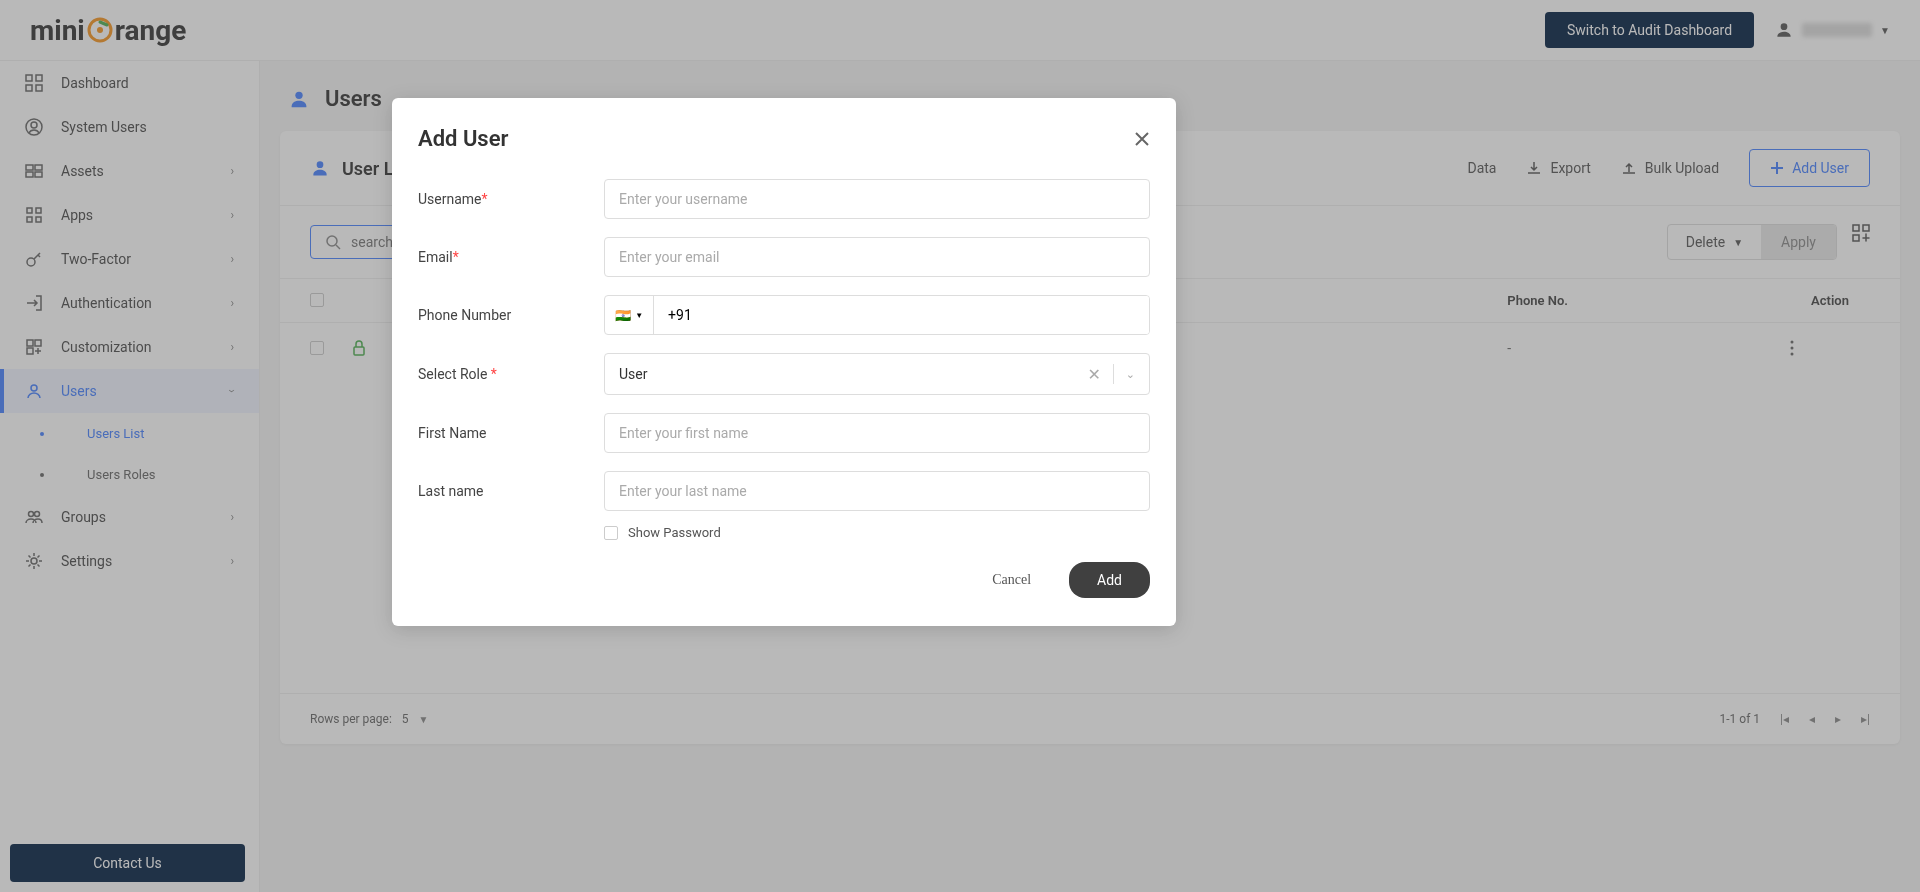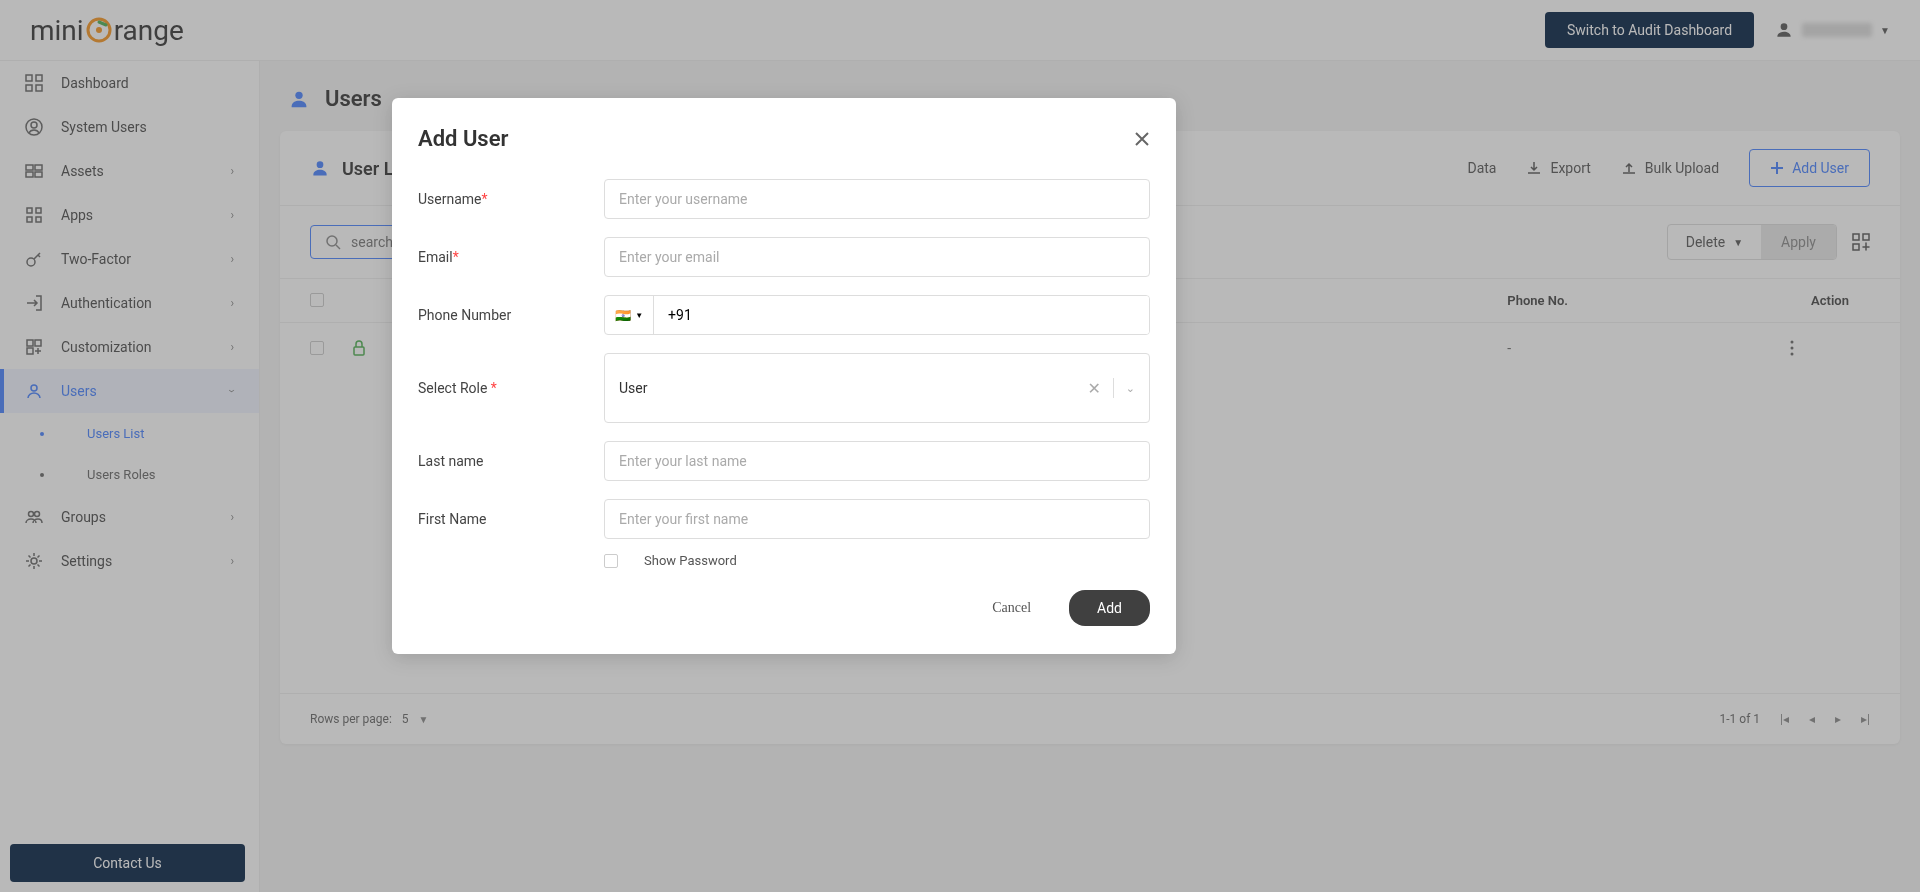--- a/index.html
+++ b/index.html
@@ -1,20 +1,20 @@
 <!DOCTYPE html>
 <html><head>
   <meta charset="utf-8">
   <style>
     * { margin: 0; padding: 0; box-sizing: border-box; font-family: -apple-system, BlinkMacSystemFont, 'Segoe UI', Roboto, Arial, sans-serif; }
     body { background: #f5f5f5; width: 1920px; height: 892px; overflow: hidden; position: relative; }
     
     
     .header { height: 61px; background: #fff; display: flex; align-items: center; justify-content: space-between; padding: 0 30px; border-bottom: 1px solid #eee; }
-    .logo { font-size: 28px; font-weight: 400; color: #333; display: flex; align-items: center; }
+    .logo { font-size: 28px; font-weight: 700; color: #333; display: flex; align-items: center; }
     .logo-orange { color: #f7941e; }
     .header-right { display: flex; align-items: center; gap: 20px; }
     .audit-btn { background: #011e41; color: #fff; border: none; padding: 10px 22px; border-radius: 4px; font-size: 14px; cursor: pointer; }
     .user-menu { display: flex; align-items: center; gap: 8px; cursor: pointer; }
     .user-icon { width: 20px; height: 20px; }
     .user-blur { width: 70px; height: 14px; background: #ddd; filter: blur(2px); border-radius: 2px; }
     .dropdown-arrow { font-size: 10px; color: #555; }
     
     
     .sidebar { position: absolute; left: 0; top: 61px; width: 260px; height: calc(100% - 61px); background: #fff; border-right: 1px solid #eee; }
@@ -38,21 +38,21 @@
     .card-header { display: flex; align-items: center; justify-content: space-between; padding: 18px 30px; border-bottom: 1px solid #eee; }
     .card-header-left { display: flex; align-items: center; gap: 12px; }
     .card-title { font-size: 18px; font-weight: 600; color: #333; }
     .card-actions { display: flex; align-items: center; gap: 30px; }
     .action-link { display: flex; align-items: center; gap: 8px; color: #555; font-size: 14px; cursor: pointer; }
     .add-user-btn { display: flex; align-items: center; gap: 8px; color: #4680ff; border: 1px solid #4680ff; background: #fff; padding: 10px 20px; border-radius: 4px; font-size: 14px; cursor: pointer; }
     
     .toolbar { display: flex; align-items: center; justify-content: space-between; padding: 18px 30px; }
     .search-wrap { display: flex; align-items: center; border: 1px solid #4680ff; border-radius: 4px; padding: 8px 14px; width: 300px; gap: 10px; }
     .search-input { border: none; outline: none; font-size: 14px; flex: 1; color: #888; }
-    .toolbar-right { display: flex; align-items: center; gap: 15px; }
+    .toolbar-right { display: flex; align-items: flex-start; gap: 15px; }
     .split-btn { display: flex; border: 1px solid #ddd; border-radius: 4px; overflow: hidden; }
     .split-left { padding: 9px 18px; display: flex; align-items: center; gap: 8px; color: #555; font-size: 14px; cursor: pointer; }
     .split-right { padding: 9px 20px; background: #e8e8e8; color: #888; font-size: 14px; cursor: pointer; }
     .grid-icon { color: #555; cursor: pointer; }
     
     .table { width: 100%; }
     .table-header { display: flex; padding: 14px 30px; border-top: 1px solid #eee; border-bottom: 1px solid #eee; color: #444; font-size: 13px; font-weight: 600; }
     .table-row { display: flex; padding: 16px 30px; color: #666; font-size: 14px; align-items: center; }
     .col-check { width: 40px; }
     .col-status { width: 50px; }
@@ -81,25 +81,25 @@
     .modal-title { font-size: 22px; font-weight: 600; color: #333; }
     .modal-close { cursor: pointer; color: #666; font-size: 20px; }
     .form-row { display: flex; align-items: center; margin-bottom: 18px; }
     .form-label { width: 186px; font-size: 14px; color: #444; }
     .req { color: #f44; }
     .form-input { flex: 1; border: 1px solid #ddd; border-radius: 4px; padding: 11px 14px; font-size: 14px; color: #333; outline: none; }
     .form-input::placeholder { color: #aaa; }
     .phone-wrap { flex: 1; display: flex; border: 1px solid #ddd; border-radius: 4px; overflow: hidden; }
     .phone-flag { padding: 11px 10px; border-right: 1px solid #ddd; display: flex; align-items: center; gap: 4px; cursor: pointer; font-size: 13px; }
     .phone-input { flex: 1; border: none; padding: 11px 14px; font-size: 14px; outline: none; }
-    .select-wrap { flex: 1; border: 1px solid #ddd; border-radius: 4px; padding: 24px 14px; display: flex; align-items: center; justify-content: space-between; cursor: pointer; }
+    .select-wrap { flex: 1; border: 1px solid #ddd; border-radius: 4px; padding: 10px 14px; display: flex; align-items: center; justify-content: space-between; cursor: pointer; }
     .select-value { font-size: 14px; color: #333; }
     .select-icons { display: flex; align-items: center; gap: 12px; color: #aaa; }
     .select-divider { width: 1px; height: 20px; background: #ddd; }
-    .show-pw { display: flex; align-items: center; gap: 26px; margin-left: 186px; margin-top: -4px; margin-bottom: 22px; }
+    .show-pw { display: flex; align-items: center; gap: 10px; margin-left: 186px; margin-top: -4px; margin-bottom: 22px; }
     .show-pw-check { width: 14px; height: 14px; border: 1px solid #ccc; border-radius: 2px; cursor: pointer; }
     .show-pw-label { font-size: 13px; color: #555; }
     .modal-footer { display: flex; justify-content: flex-end; gap: 14px; }
     .btn-cancel { padding: 10px 24px; background: #fff; color: #555; border: none; border-radius: 4px; font-size: 14px; cursor: pointer; font-family: Liberation Serif, serif; }
     .btn-add { padding: 10px 28px; background: #404040; color: #fff; border: none; border-radius: 16px; font-size: 14px; cursor: pointer; }
     
     svg { display: block; }
   </style>
 </head>
 <body>
@@ -411,27 +411,27 @@
       <span class="select-value">User</span>
       <div class="select-icons">
         <span style="cursor:pointer">✕</span>
         <span class="select-divider"></span>
         <span style="font-size:11px;cursor:pointer">⌄</span>
       </div>
     </div>
   </div>
 
   <div class="form-row">
+    <label class="form-label">First Name</label>
+    <input class="form-input" placeholder="Enter your first name" style="">
+  </div>
+
+  <div class="form-row">
     <label class="form-label">Last name</label>
     <input class="form-input" placeholder="Enter your last name" style="">
-  </div>
-
-  <div class="form-row">
-    <label class="form-label">First Name</label>
-    <input class="form-input" placeholder="Enter your first name" style="">
   </div>
 
 
   <div class="show-pw">
     <div class="show-pw-check"></div>
     <span class="show-pw-label">Show Password</span>
   </div>
 
   <div class="modal-footer">
     <button class="btn-cancel">Cancel</button>

